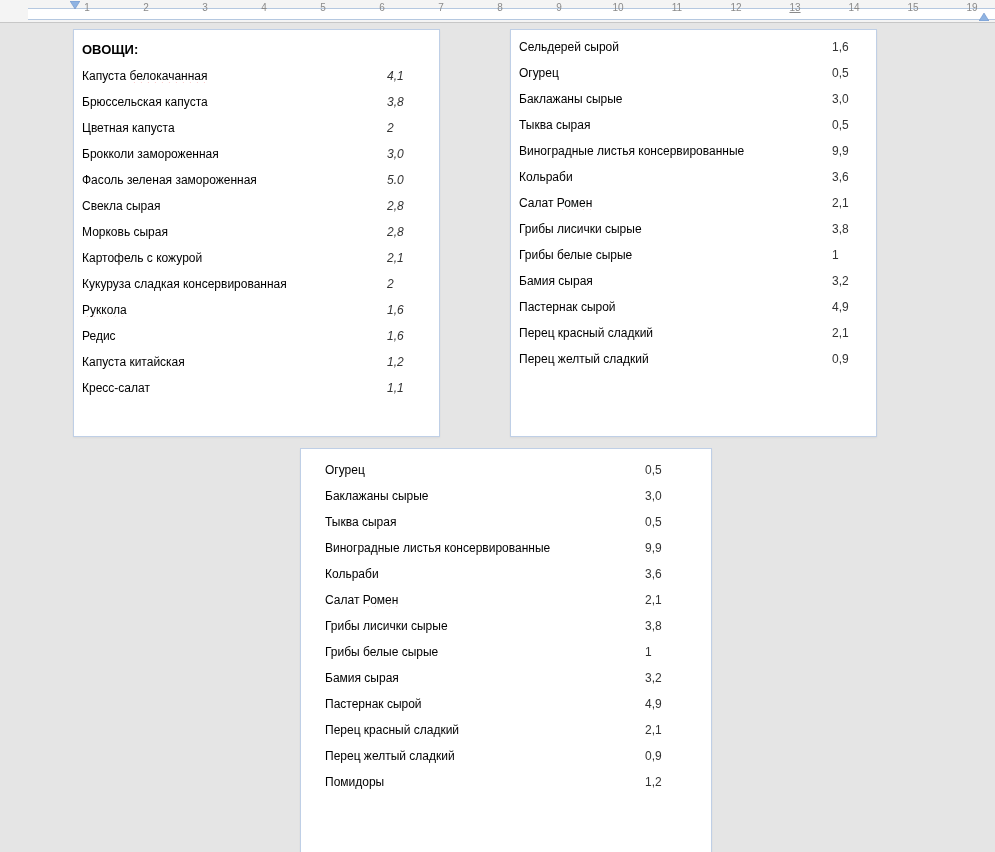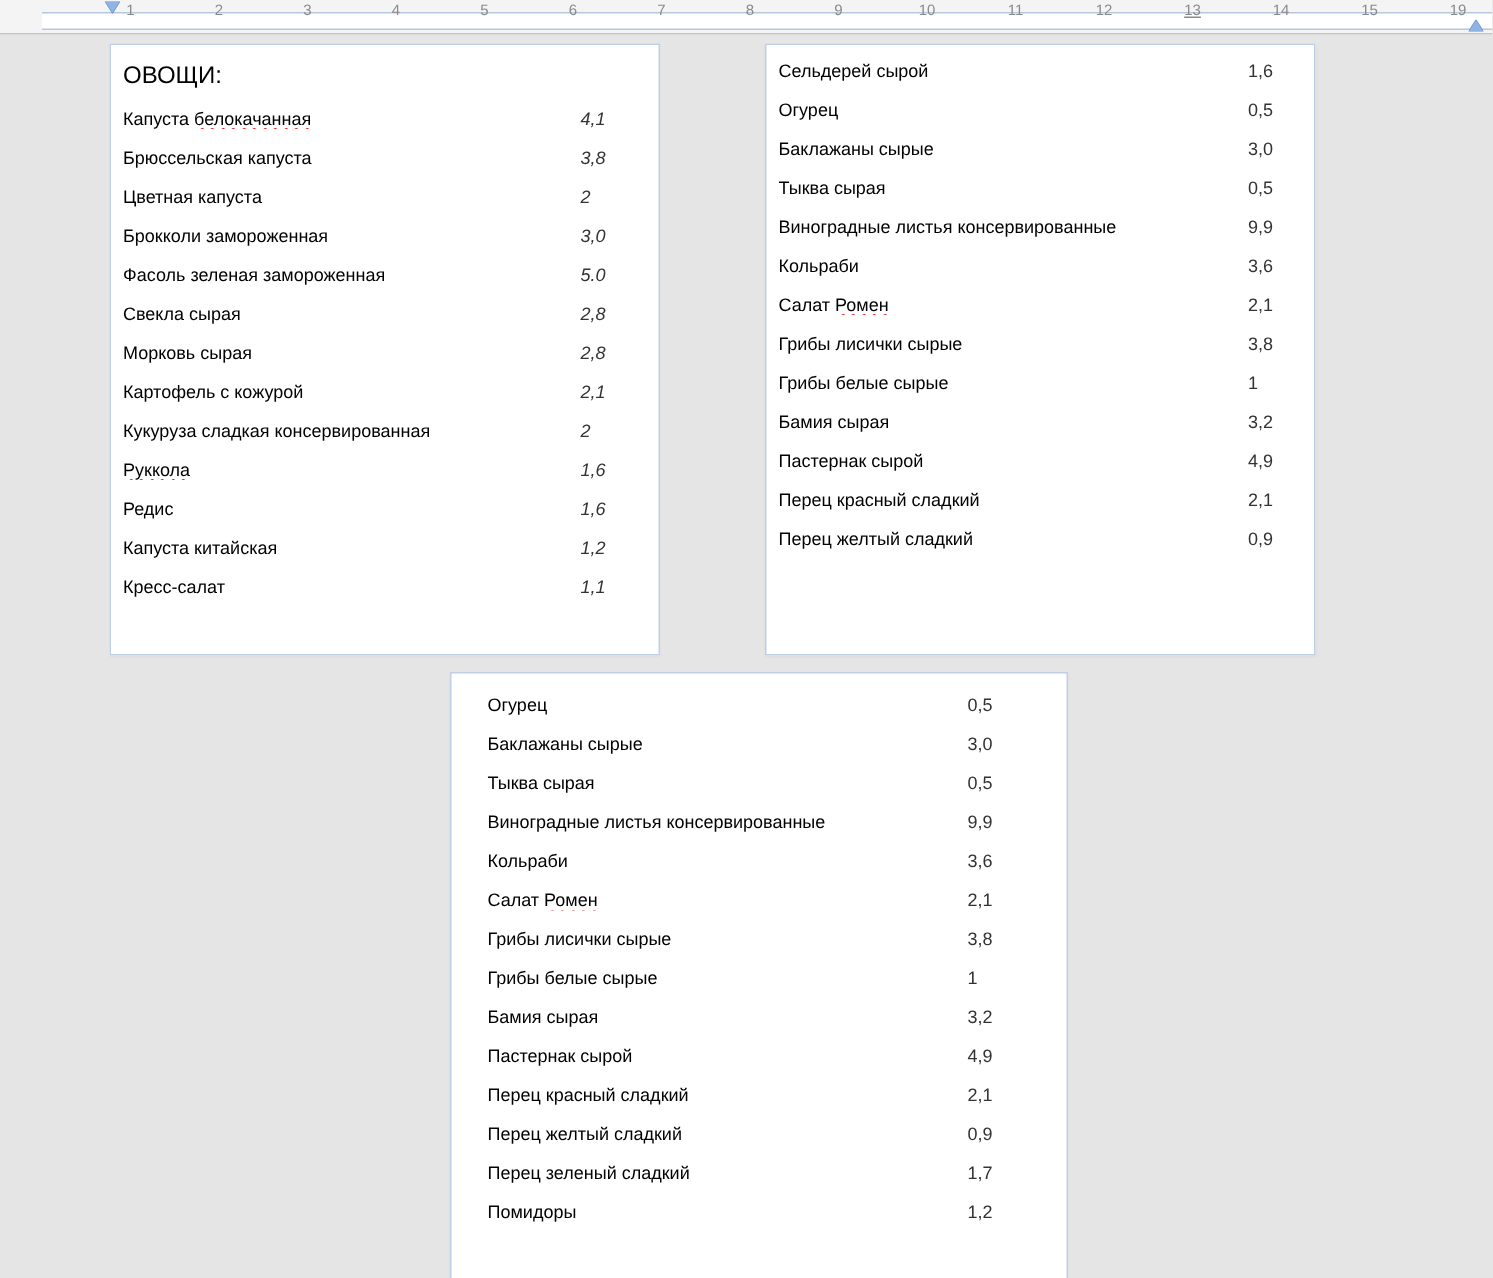--- a/index.html
+++ b/index.html
@@ -82,23 +82,23 @@
     position: absolute;
     background: #ffffff;
     border: 1px solid #bfcfe6;
     box-shadow: 0 1px 2px rgba(0,0,0,.05);
   }
   .page-a { left: 73px;  top: 6px;   width: 365px; height: 402px; padding-top:4px;}
   .page-b { left: 510px; top: 6px;   width: 365px; height: 402px; padding-top:4px;}
   .page-c { left: 300px; top: 425px; width: 410px; height: 417px; padding-top:8px;}
 
   .heading {
-    font-weight: normal;
+    font-weight: bold;
     padding: 8px 8px 6px 8px;
-    font-size: 16px;
+    font-size: 13px;
   }
 
   .row {
     display: flex;
     justify-content: space-between;
     align-items: center;
     height: 26px;
     padding: 0 8px;
   }
   .row .name {
@@ -324,24 +324,20 @@
           </div>
           <div class="row">
             <span class="name">Перец красный сладкий</span>
             <span class="val">2,1</span>
           </div>
           <div class="row">
             <span class="name">Перец желтый сладкий</span>
             <span class="val">0,9</span>
           </div>
           <div class="row">
-            <span class="name">Перец зеленый сладкий</span>
-            <span class="val">1,7</span>
-          </div>
-          <div class="row">
             <span class="name">Помидоры</span>
             <span class="val">1,2</span>
           </div>
         </div>
     </div>
 
   </div>
 </div>
 
 </body></html>

